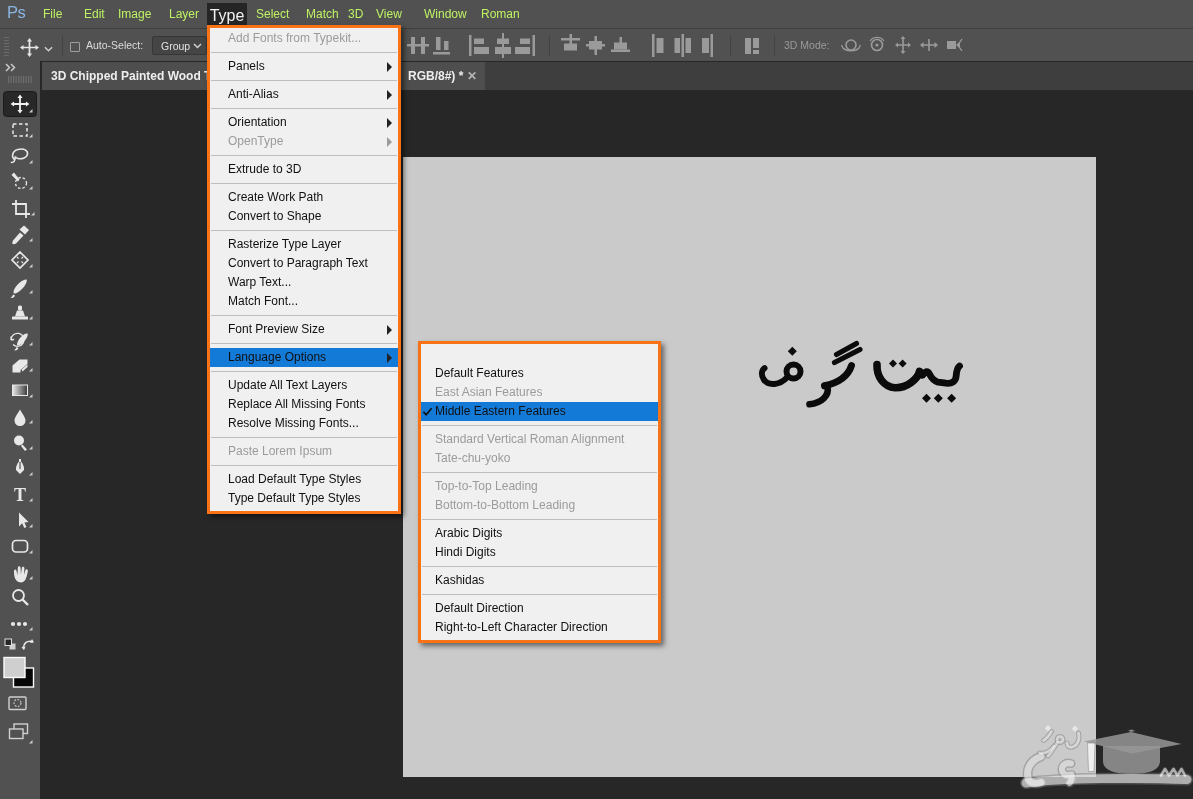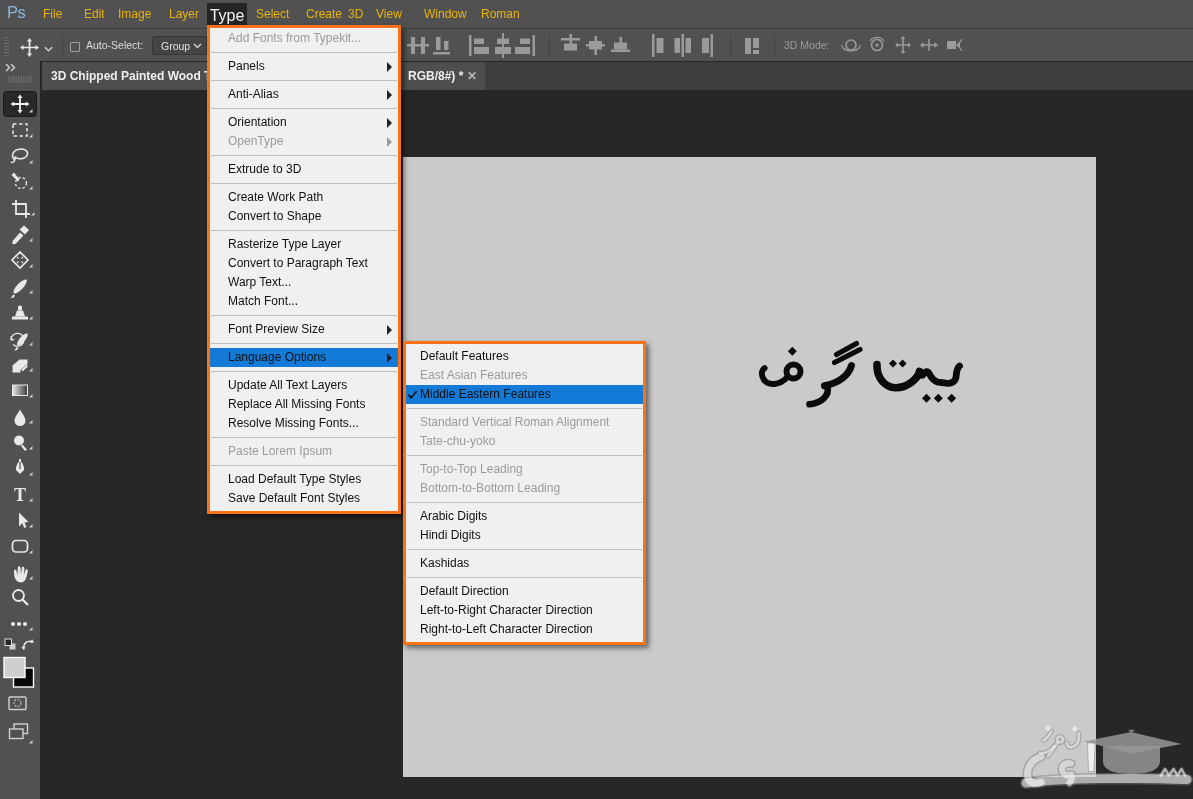--- a/index.html
+++ b/index.html
@@ -3,21 +3,21 @@
 <meta charset="utf-8">
 <style>
   html,body{margin:0;padding:0;}
   body{width:1193px;height:799px;overflow:hidden;position:relative;
        background:#272727;font-family:"Liberation Sans",sans-serif;
        -webkit-font-smoothing:antialiased;}
   .abs{position:absolute;}
   
   #menubar{left:0;top:0;width:1193px;height:28px;background:#515151;}
   #menubar .mi{position:absolute;top:0;height:28px;line-height:28px;
-     color:#eab308;font-size:12px;}
+     color:#bef264;font-size:12px;}
   #pslogo{position:absolute;left:7px;top:0;height:28px;line-height:25px;
      color:#8ab6e3;font-size:16.5px;font-weight:normal;letter-spacing:-0.5px;}
   #typebtn{position:absolute;left:207px;top:3px;width:40px;height:25px;
      background:#252525;color:#f2f2f2;font-size:16px;text-align:center;
      line-height:26px;}
   #optbar{left:0;top:28px;width:1193px;height:33px;background:#515151;
      border-top:1px solid #3e3e3e;box-sizing:border-box;}
   #toolbar{left:0;top:61px;width:40px;height:738px;background:#515151;}
   #tabstrip{left:42px;top:62px;width:1151px;height:28px;background:#3e3e3e;}
   #tab1{position:absolute;left:0;top:0;width:443px;height:28px;background:#4e4e4e;
@@ -35,34 +35,34 @@
   .menu .row .arr{position:absolute;right:6px;top:4.5px;width:0;height:0;
      border-left:5px solid #222;border-top:5px solid transparent;
      border-bottom:5px solid transparent;}
   .menu .row.dis{color:#9b9b9b;}
   .menu .row.dis .arr{border-left-color:#9b9b9b;}
   .menu .row.hl{background:#147ad8;}
   .menu .sep{height:9px;position:relative;}
   .menu .sep:before{content:"";position:absolute;left:1px;right:1px;top:4px;
      height:1px;background:#bdbdbd;}
   #typemenu{left:207px;top:25px;width:194px;padding-top:1px;padding-bottom:3px;}
-  #submenu{left:403px;top:341px;width:243px;padding-top:3px;padding-bottom:3px;}
+  #submenu{left:418px;top:341px;width:243px;padding-top:20px;padding-bottom:3px;}
   #submenu .row .lbl{left:14px;}
   .chk{position:absolute;left:1px;top:3.5px;width:11px;height:11px;}
 </style>
 </head>
 <body>
   <div class="abs" id="menubar">
     <span id="pslogo">Ps</span>
     <span class="mi" style="left:43px">File</span>
     <span class="mi" style="left:84px">Edit</span>
     <span class="mi" style="left:118px">Image</span>
     <span class="mi" style="left:169px">Layer</span>
     <span class="mi" style="left:256px">Select</span>
-    <span class="mi" style="left:306px">Create</span>
+    <span class="mi" style="left:306px">Match</span>
     <span class="mi" style="left:348px">3D</span>
     <span class="mi" style="left:376px">View</span>
     <span class="mi" style="left:424px">Window</span>
     <span class="mi" style="left:481px">Roman</span>
     <div id="typebtn">Type</div>
   </div>
 
   <div class="abs" id="optbar">
     <div class="abs" style="left:4px;top:8px;width:5px;height:20px;
       background:repeating-linear-gradient(to bottom,#6a6a6a 0 1px,transparent 1px 3px);"></div>
@@ -432,21 +432,21 @@
     </div>
     <div class="sep"></div>
     <div class="row dis">
       <span class="lbl">Paste Lorem Ipsum</span>
     </div>
     <div class="sep"></div>
     <div class="row">
       <span class="lbl">Load Default Type Styles</span>
     </div>
     <div class="row">
-      <span class="lbl">Save Default Font Styles</span>
+      <span class="lbl">Type Default Type Styles</span>
     </div>
   </div>
 
   <div class="menu" id="submenu">
     <div class="row">
       <span class="lbl">Default Features</span>
     </div>
     <div class="row dis">
       <span class="lbl">East Asian Features</span>
     </div>
@@ -479,18 +479,15 @@
     </div>
     <div class="sep"></div>
     <div class="row">
       <span class="lbl">Kashidas</span>
     </div>
     <div class="sep"></div>
     <div class="row">
       <span class="lbl">Default Direction</span>
     </div>
     <div class="row">
-      <span class="lbl">Left-to-Right Character Direction</span>
-    </div>
-    <div class="row">
       <span class="lbl">Right-to-Left Character Direction</span>
     </div>
   </div>
 
 </body></html>

